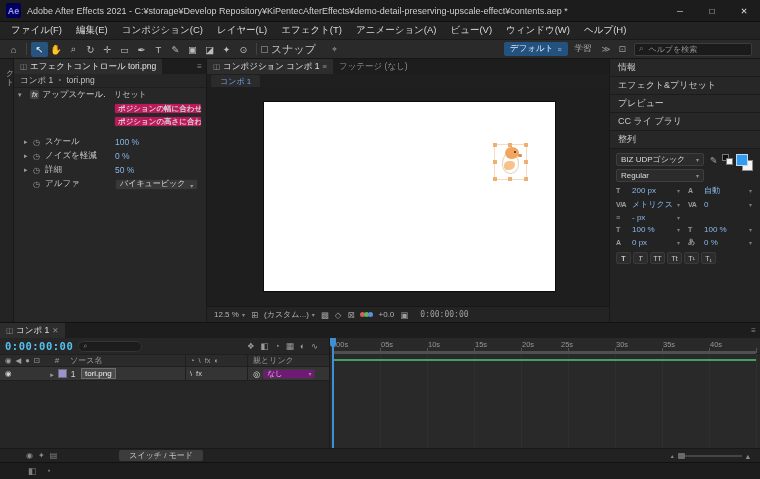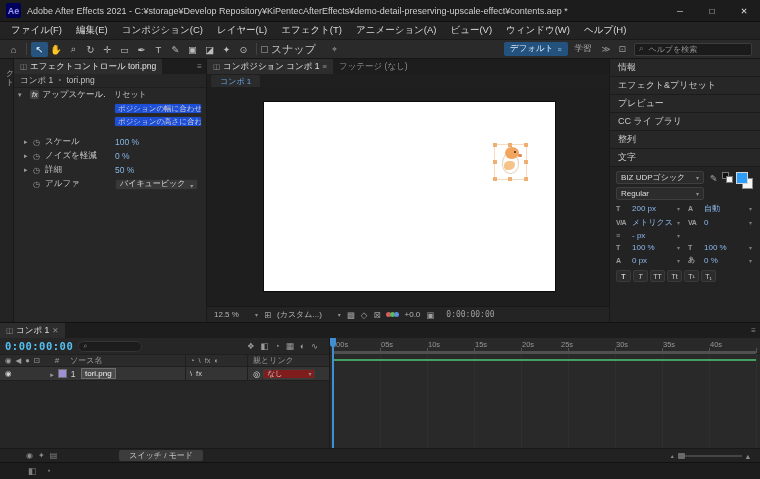--- a/index.html
+++ b/index.html
@@ -50,21 +50,21 @@
   .ptab.active { background:#2d2d2d; color:#e2e2e2; }
   .ptab .picon { font-size:7.5px; color:#8e8e8e; }
   .pmenu { margin-left:auto; padding:0 4px; color:#8a8a8a; font-size:8px; }
 
   
   .ec { width:193px; background:#272727; border-right:1px solid #181818; display:flex; flex-direction:column; }
   .ec-src { height:14px; display:flex; align-items:center; padding-left:6px; font-size:8.5px; color:#c2c2c2; background:#262626; border-bottom:1px solid #1e1e1e; }
   .fx-row { position:relative; height:13px; display:flex; align-items:center; gap:3px; padding-left:4px; font-size:8.5px; color:#dadada; }
   .fx-badge { font-size:7px; font-style:italic; color:#e8e8e8; background:#454545; border-radius:2px; padding:0 2px; line-height:9px; }
   .reset-lbl { position:absolute; left:100px; color:#c3c3c3; font-size:8px; }
-  .fit-btn { margin:2px 0 0 100px; width:88px; height:11px; background:#1d4ed8; border:1px solid #2b2b2b; border-radius:2px; display:flex; align-items:center; padding:0 3px; font-size:7.5px; color:#cfcfcf; white-space:nowrap; overflow:hidden; }
+  .fit-btn { margin:2px 0 0 100px; width:88px; height:11px; background:#be185d; border:1px solid #2b2b2b; border-radius:2px; display:flex; align-items:center; padding:0 3px; font-size:7.5px; color:#cfcfcf; white-space:nowrap; overflow:hidden;font-weight:bold; }
   .params { margin-top:8px; }
   .param { height:14px; display:flex; align-items:center; padding-left:10px; font-size:8.5px; }
   .twirl { width:9px; color:#9a9a9a; font-size:7px; }
   .sw { width:12px; color:#9a9a9a; font-size:8px; }
   .pname { width:70px; color:#c6c6c6; white-space:nowrap; overflow:hidden; }
   .pval { color:#86b7e8; }
   .dd { background:#383838; border:1px solid #2a2a2a; border-radius:2px; height:11px; display:flex; align-items:flex-end; gap:5px; padding:0 4px; font-size:8px; color:#d8d8d8; }
   .dd .car { font-size:6px; color:#9a9a9a; }
 
   
@@ -79,21 +79,21 @@
   .bird-head { position:absolute; left:10px; top:2px; width:14px; height:12px; background:#f2a55e; border-radius:50%; }
   .bird-eye { position:absolute; left:19px; top:6px; width:2px; height:2px; background:#3e2a18; border-radius:50%; }
   .bird-beak { position:absolute; left:23px; top:9px; width:4px; height:3px; background:#e2884f; border-radius:40%; }
   .bird-wing { position:absolute; left:9px; top:16px; width:11px; height:9px; background:#f5c289; border-radius:50% 40% 60% 40%; }
   .handle { position:absolute; width:4px; height:4px; background:#efae72; }
   .h-tl{left:-2px;top:-2px}.h-tm{left:13px;top:-2px}.h-tr{right:-2px;top:-2px}
   .h-ml{left:-2px;top:15px}.h-mr{right:-2px;top:15px}
   .h-bl{left:-2px;bottom:-2px}.h-bm{left:13px;bottom:-2px}.h-br{right:-2px;bottom:-2px}
   .viewer-bar { height:16px; background:#242424; border-top:1px solid #181818; display:flex; align-items:center; gap:6px; padding:0 7px; font-size:8px; color:#b5b5b5; flex:none; }
   .vb-ico { color:#9e9e9e; font-size:8.5px; }
-  .vb-dd { display:flex; align-items:center; gap:16px; }
+  .vb-dd { display:flex; align-items:center; gap:3px; }
   .vb-dd .car { font-size:6px; color:#8a8a8a; }
   .chan { display:flex; }
   .chan i { width:5px; height:5px; border-radius:50%; display:block; margin-left:-1px; }
   .chan .r{background:#d85c5c}.chan .g{background:#5cb85c}.chan .b{background:#5c8fd8}
   .vb-time { color:#9e9e9e; margin-left:6px; font-family:"DejaVu Sans Mono",monospace; font-size:8px; }
 
   
   .rp { flex:1; background:#232323; display:flex; flex-direction:column; }
   .rp-h { height:18px; background:#272727; border-bottom:1px solid #1b1b1b; display:flex; align-items:center; padding-left:8px; font-size:9px; color:#c9c9c9; flex:none; }
   .char-body { flex:1; position:relative; padding:4px 6px 0 6px; }
@@ -128,21 +128,21 @@
   .rh-icons { margin-left:auto; display:flex; gap:6px; color:#9a9a9a; font-size:8.5px; padding-right:6px; }
   .rh2 { height:13px; background:#2b2b2b; border-top:1px solid #1f1f1f; border-bottom:1px solid #1f1f1f; display:flex; align-items:center; font-size:8px; color:#9d9d9d; }
   .c-av { width:46px; display:flex; gap:4px; align-items:center; padding-left:5px; font-size:7.5px; }
   .c-hash { width:22px; text-align:center; }
   .c-main { flex:1; display:flex; align-items:center; gap:3px; padding-left:2px; overflow:hidden; }
   .c-sw { width:62px; display:flex; gap:4px; align-items:center; padding-left:4px; border-left:1px solid #1f1f1f; font-size:7.5px; align-self:stretch; }
   .c-par { width:82px; display:flex; gap:3px; align-items:center; padding-left:5px; border-left:1px solid #1f1f1f; align-self:stretch; }
   .lrow { height:14px; display:flex; align-items:center; font-size:8.5px; background:#343434; color:#d5d5d5; border-bottom:1px solid #1f1f1f; }
   .lbl-sq { width:9px; height:9px; background:#9f8fd4; border:1px solid #6c6c6c; }
   .lname { background:#4a4a4a; border:1px solid #6d6d6d; height:11px; line-height:10px; padding:0 3px; font-size:8px; color:#f0f0f0; white-space:nowrap; }
-  .mini-dd { background:#7f1d1d; border:1px solid #3c3c3c; border-radius:2px; height:10px; display:flex; align-items:center; gap:4px; padding:0 3px; font-size:7.5px; color:#c8c8c8; width:52px; justify-content:space-between; }
+  .mini-dd { background:#701a75; border:1px solid #3c3c3c; border-radius:2px; height:10px; display:flex; align-items:center; gap:4px; padding:0 3px; font-size:7.5px; color:#c8c8c8; width:52px; justify-content:space-between; }
   .tl-graph { position:absolute; left:330px; right:0; top:0; bottom:0; background:#292929; overflow:hidden; }
   .gridlines { position:absolute; left:3px; right:0; top:0; bottom:0; background:repeating-linear-gradient(90deg, #2f2f2f 0 1px, transparent 1px 47px); }
   .ruler { position:absolute; left:0; right:0; top:0; height:16px; background:#292929; border-bottom:1px solid #1e1e1e; }
   .ruler-ticks { position:absolute; left:3px; right:0; bottom:0; height:5px; background:repeating-linear-gradient(90deg, #555 0 1px, transparent 1px 47px); }
   .rl { position:absolute; top:2px; font-size:7.5px; color:#969696; }
   .workarea { position:absolute; left:3px; right:4px; top:13px; height:3px; background:#505050; border-radius:1px; }
   .layerbar { position:absolute; left:3px; right:4px; top:21px; height:2px; background:#44a05e; }
   .cti { position:absolute; left:2px; top:0; bottom:0; width:2px; background:#3f8fd2; }
   .cti-head { position:absolute; left:0; top:0; width:6px; height:9px; background:#3f8fd2; border-radius:0 0 3px 3px; }
   .tl-bottom { position:absolute; left:0; right:0; bottom:0; height:14px; background:#222222; border-top:1px solid #191919; display:flex; align-items:center; }
@@ -326,21 +326,20 @@
         <span class="vb-time">0:00:00:00</span>
       </div>
     </div>
 
     <div class="rp">
       <div class="rp-h">情報</div>
       <div class="rp-h">エフェクト&amp;プリセット</div>
       <div class="rp-h">プレビュー</div>
       <div class="rp-h">CC ライ ブラリ</div>
       <div class="rp-h">整列</div>
-      <div class="rp-h">文字</div>
       <div class="char-body">
         <div class="fillswatch">
           <span class="back"></span>
           <span class="front"></span>
         </div>
         <div class="charrow">
           <div class="sel">
             <span>BIZ UDPゴシック</span>
             <span class="car">▾</span>
           </div>

